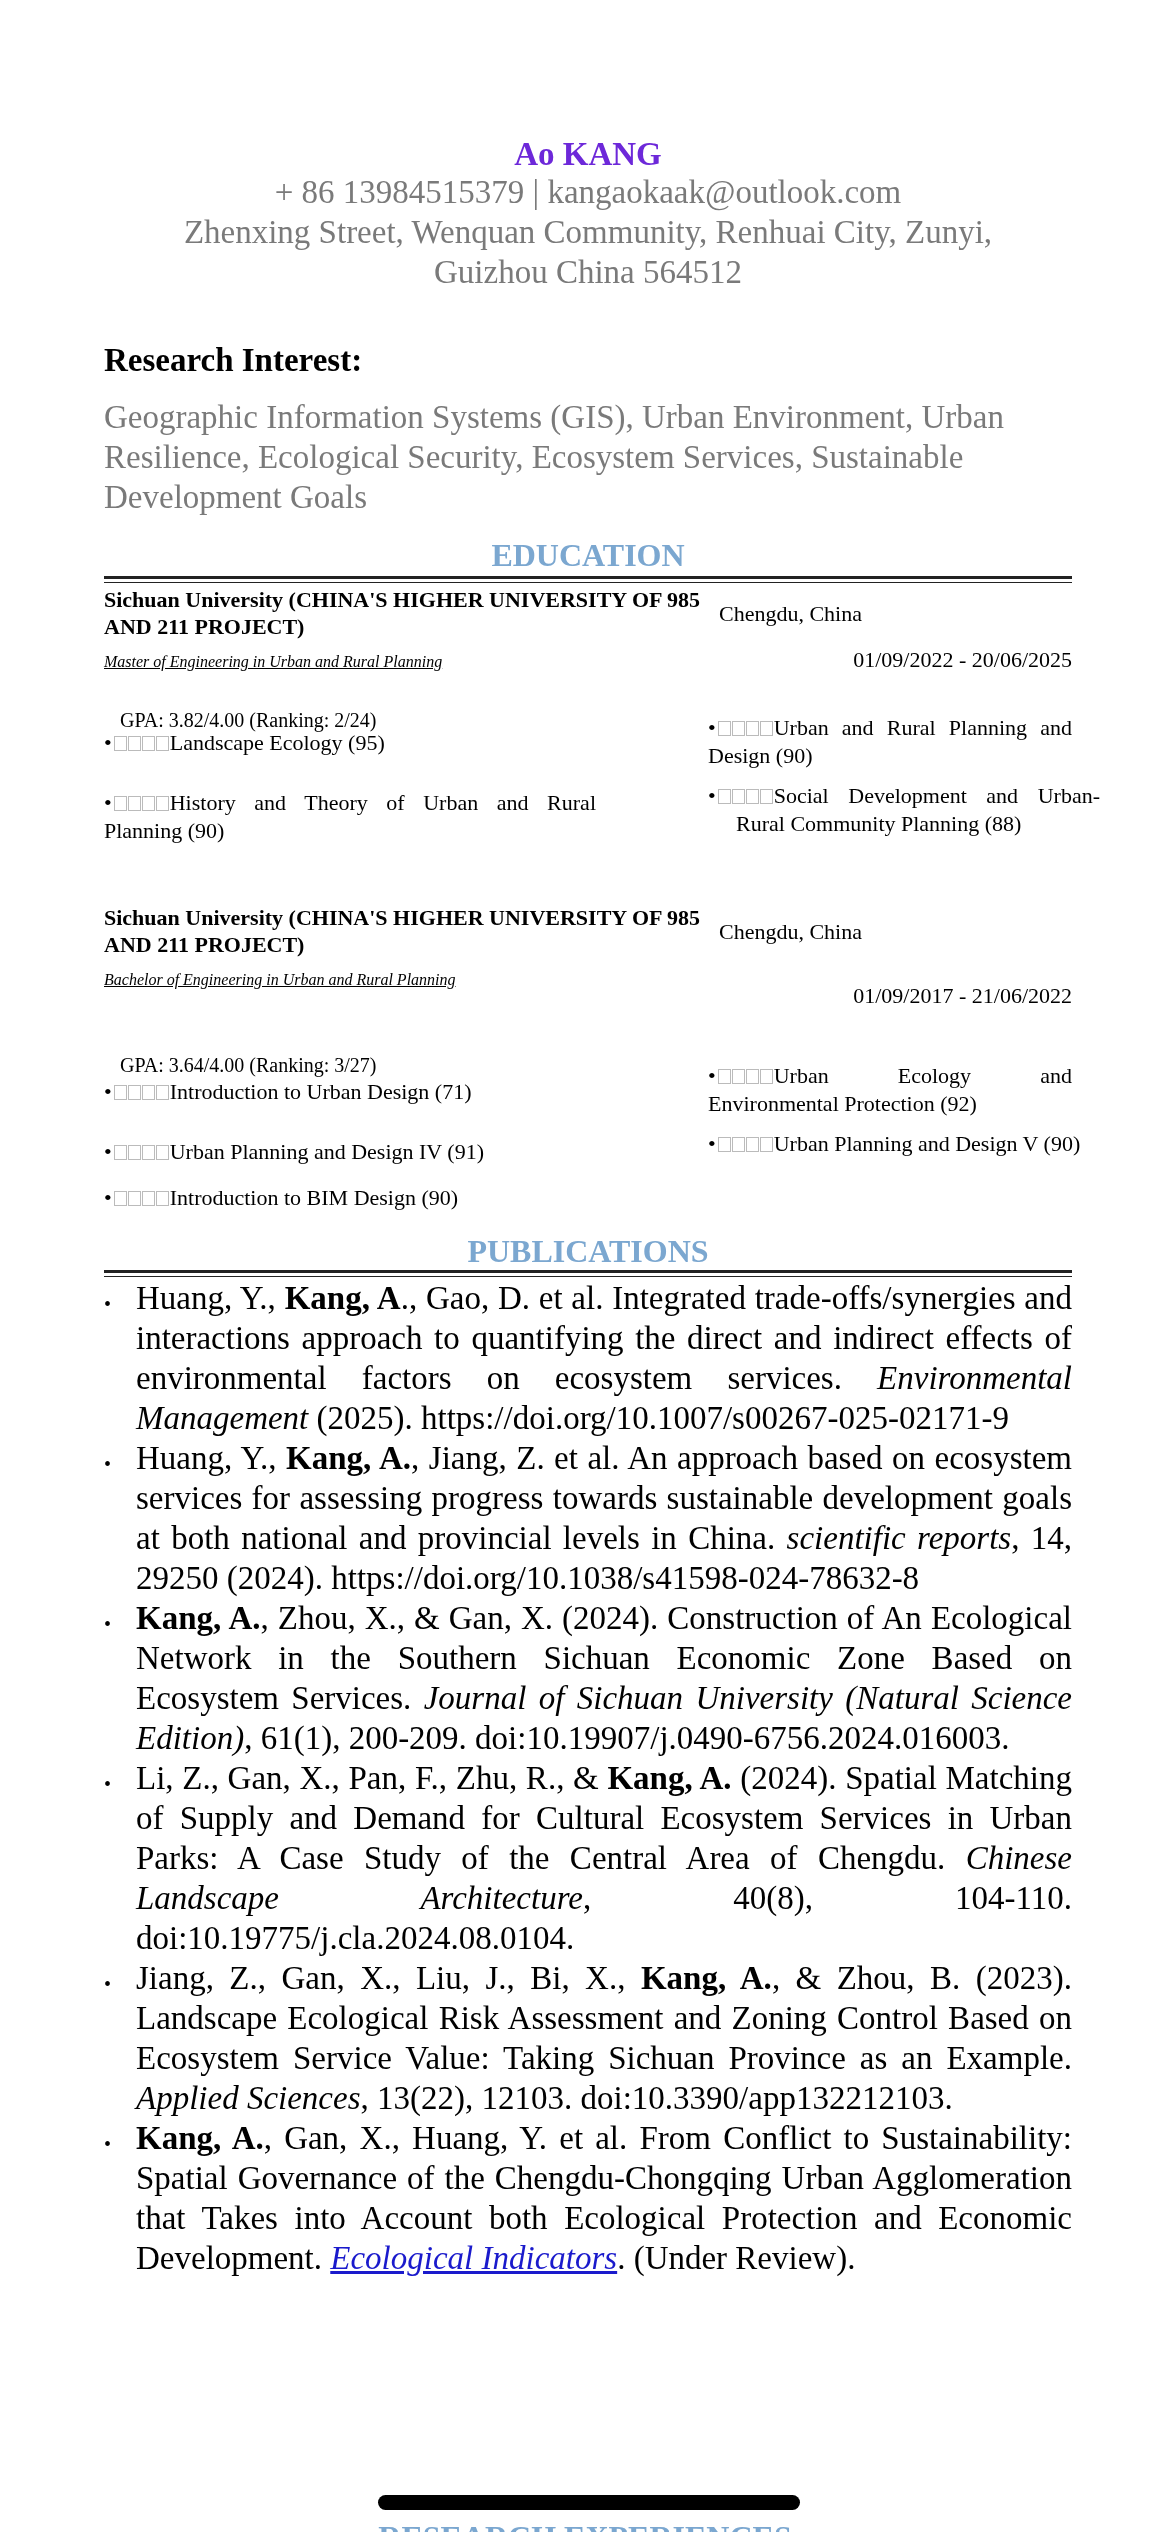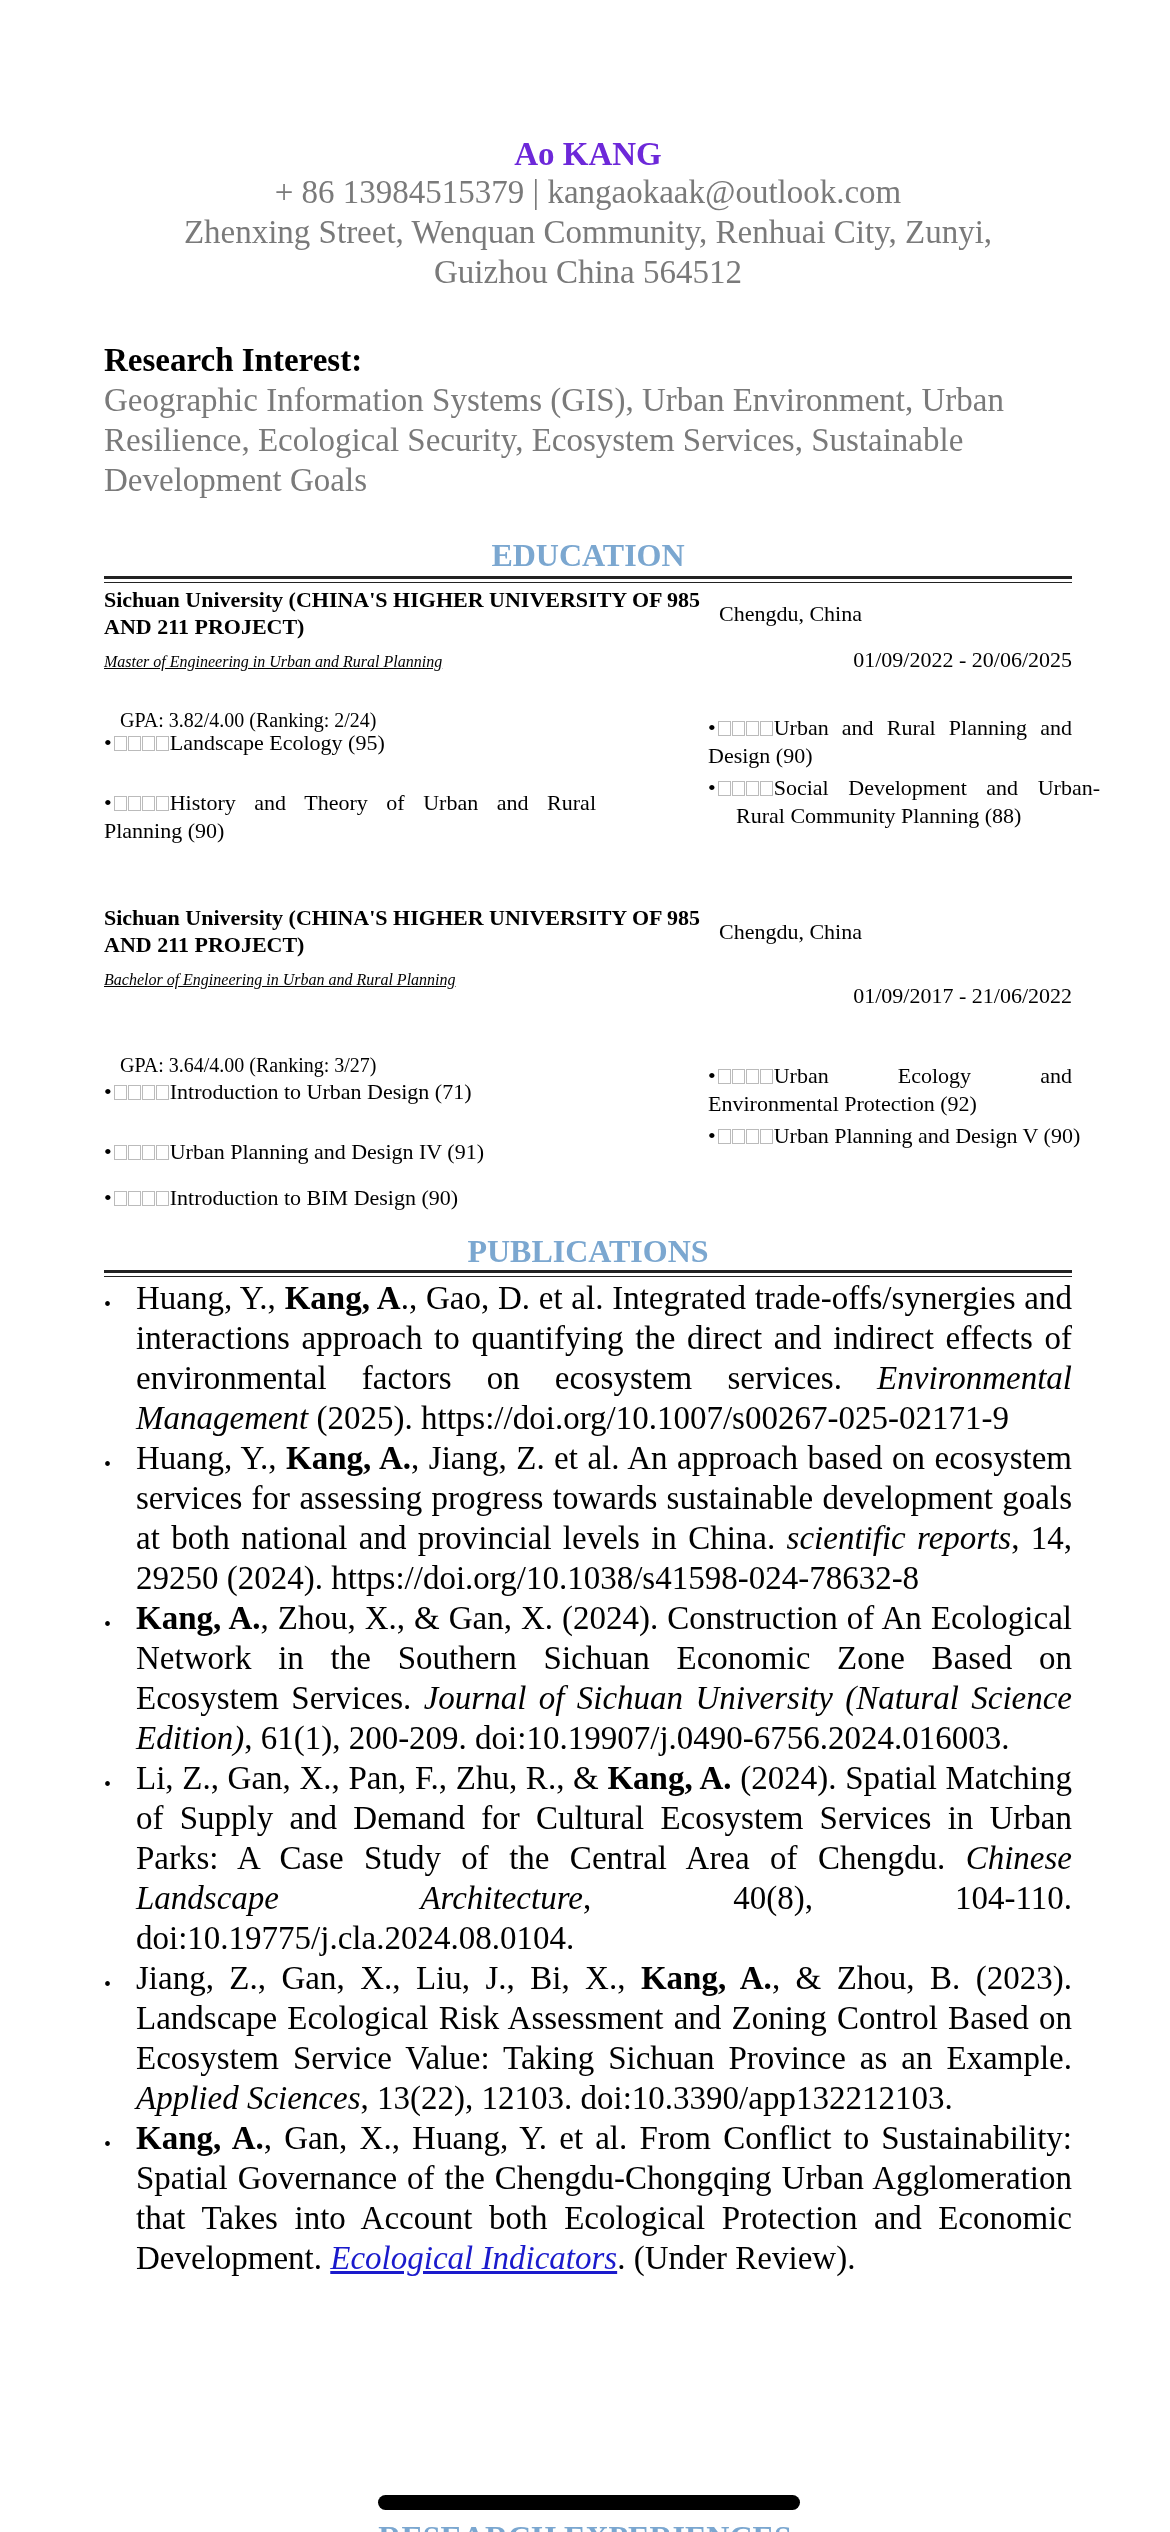--- a/index.html
+++ b/index.html
@@ -10,37 +10,37 @@
   .page { position: absolute; left: 104px; top: 0; width: 968px; }
 
   
   .hdr { position: absolute; left: 0; width: 968px; text-align: center; }
   .name { top: 134px; font-size: 33px; font-weight: bold; color: #6d28d9; line-height: 40px; }
   .contact { top: 172px; font-size: 33px; color: #7a7a7a; line-height: 40px; }
   .addr1 { top: 212px; font-size: 33px; color: #7a7a7a; line-height: 40px; }
   .addr2 { top: 252px; font-size: 33px; color: #7a7a7a; line-height: 40px; }
 
   .ri-title { position: absolute; top: 340px; left: 0; font-size: 33px; font-weight: bold; line-height: 40px; }
-  .ri-body { position: absolute; top: 380px; left: 0; width: 968px; font-size: 33px; color: #7a7a7a; line-height: 40px; }
+  .ri-body { position: absolute; top: 397px; left: 0; width: 968px; font-size: 33px; color: #7a7a7a; line-height: 40px; }
 
   .sec-title { position: absolute; left: 0; width: 968px; text-align: center; font-size: 32px; font-weight: bold; color: #7ba7d0; line-height: 38px; }
   .rule { position: absolute; left: 0; width: 968px; height: 7px; border-top: 3px solid #222; border-bottom: 1.5px solid #222; box-sizing: border-box; }
 
   .edu-abs { position: absolute; }
   .uni { left: 0; width: 610px; font-size: 22px; font-weight: bold; line-height: 27px; }
   .loc { font-size: 22px; line-height: 27px; }
   .degree { left: 0; width: 490px; font-size: 16px; font-style: italic; text-decoration: underline; line-height: 27px; text-align: justify; text-align-last: left; }
   .dates { right: 0; font-size: 22px; line-height: 27px; text-align: left; }
   .gpa { left: 16px; font-size: 20px; line-height: 27px; margin-top: 24px; }
   .course { font-size: 22px; line-height: 28px; text-align: justify; }
   .course.left { left: 0; width: 492px; }
   .course.right { left: 604px; width: 364px; }
   .course .tofu { display: inline-block; width: 13px; height: 15px; border: 1px solid #bbb; box-sizing: border-box; margin-right: 1px; vertical-align: -1px; }
   .course .bullet { margin-right: 2px; }
-  .course.hang { padding-left: 28px; text-indent: -28px; }
+  .course.hang { padding-left: 28px; text-indent: -28px; margin-top: 8px; }
 
   
   .pubs { position: absolute; left: 0; top: 1278px; width: 968px; }
   .pub { position: relative; font-size: 33px; line-height: 40px; text-align: justify; padding-left: 32px; margin-bottom: 0; }
   .pub .pb { position: absolute; left: 0; top: 0; font-size: 20px; }
   .pub b { font-weight: bold; }
   .pub i { font-style: italic; }
   .pub a { color: #1a1acc; text-decoration: underline; font-style: italic; }
 
   .home-bar { position: absolute; left: 378px; top: 2495px; width: 422px; height: 15px; border-radius: 8px; background: #000; }

